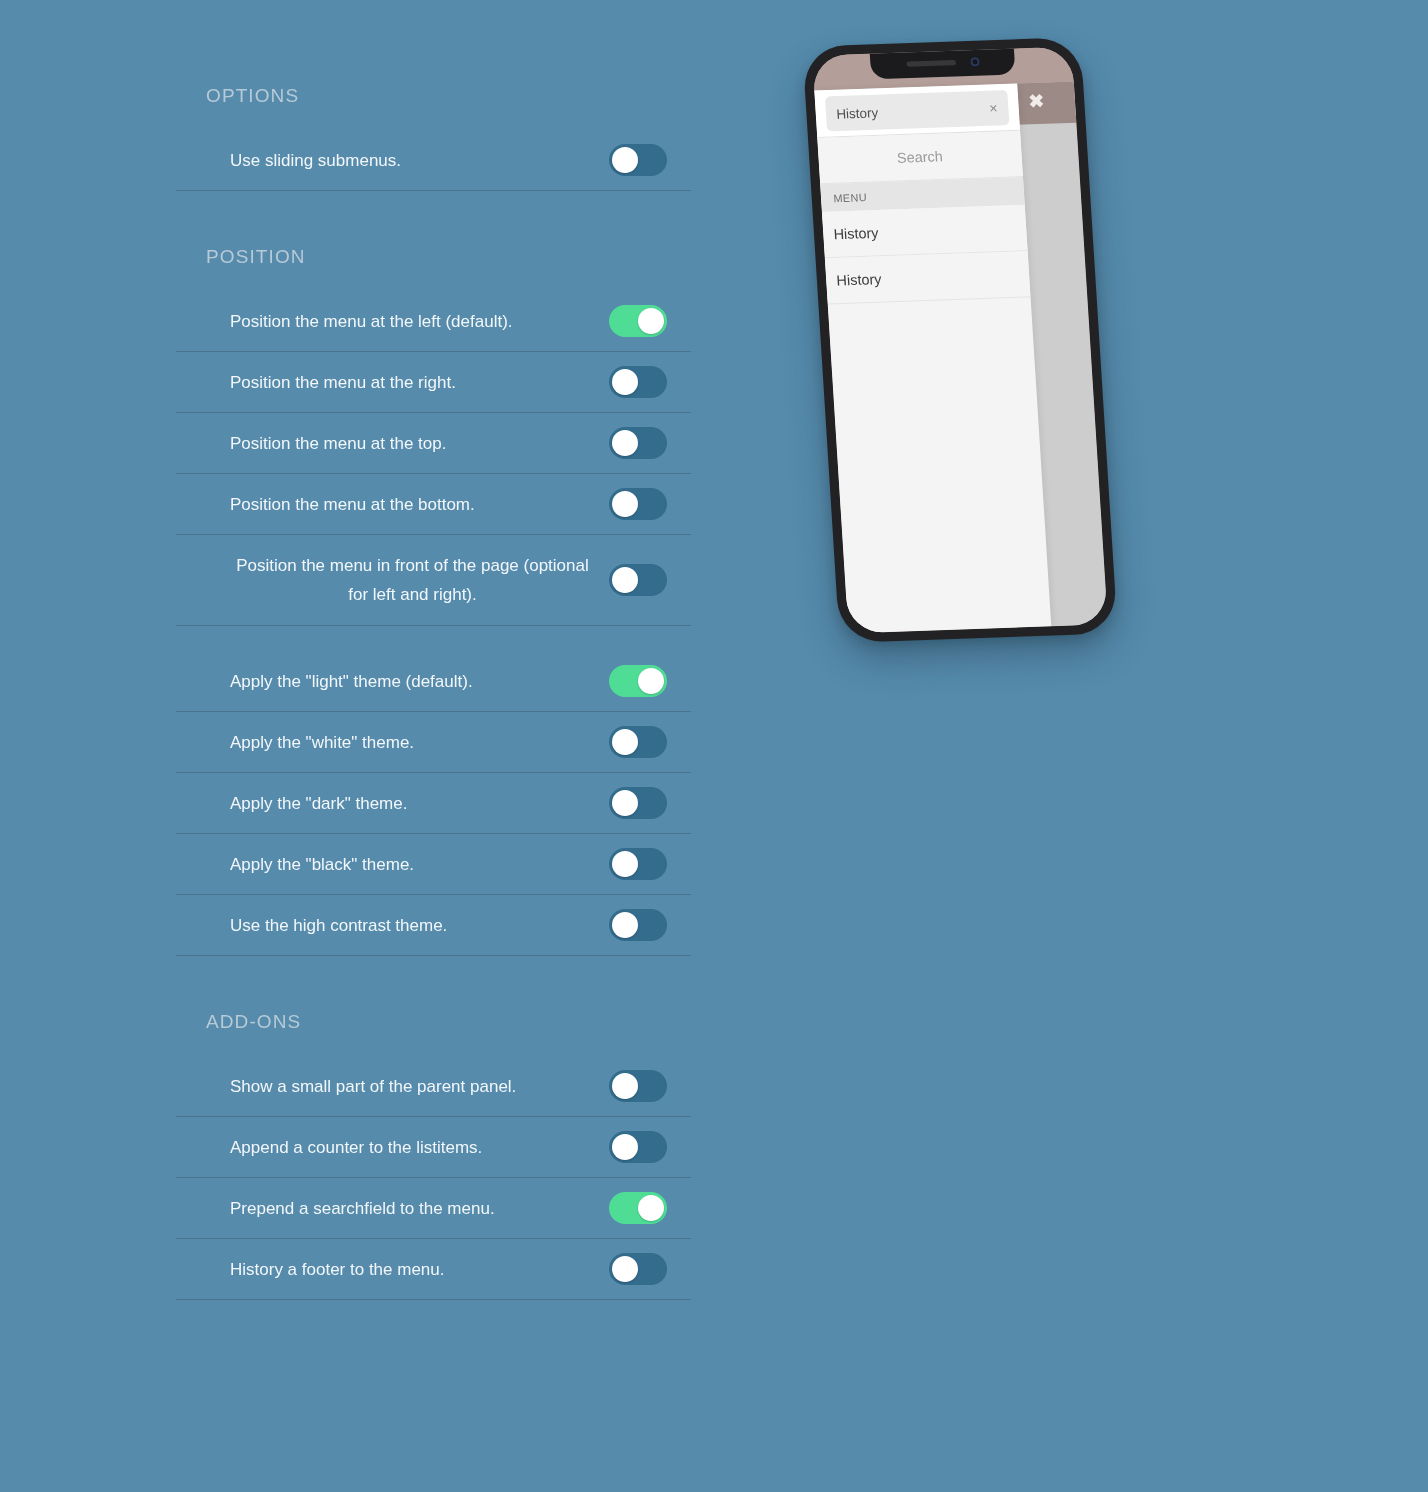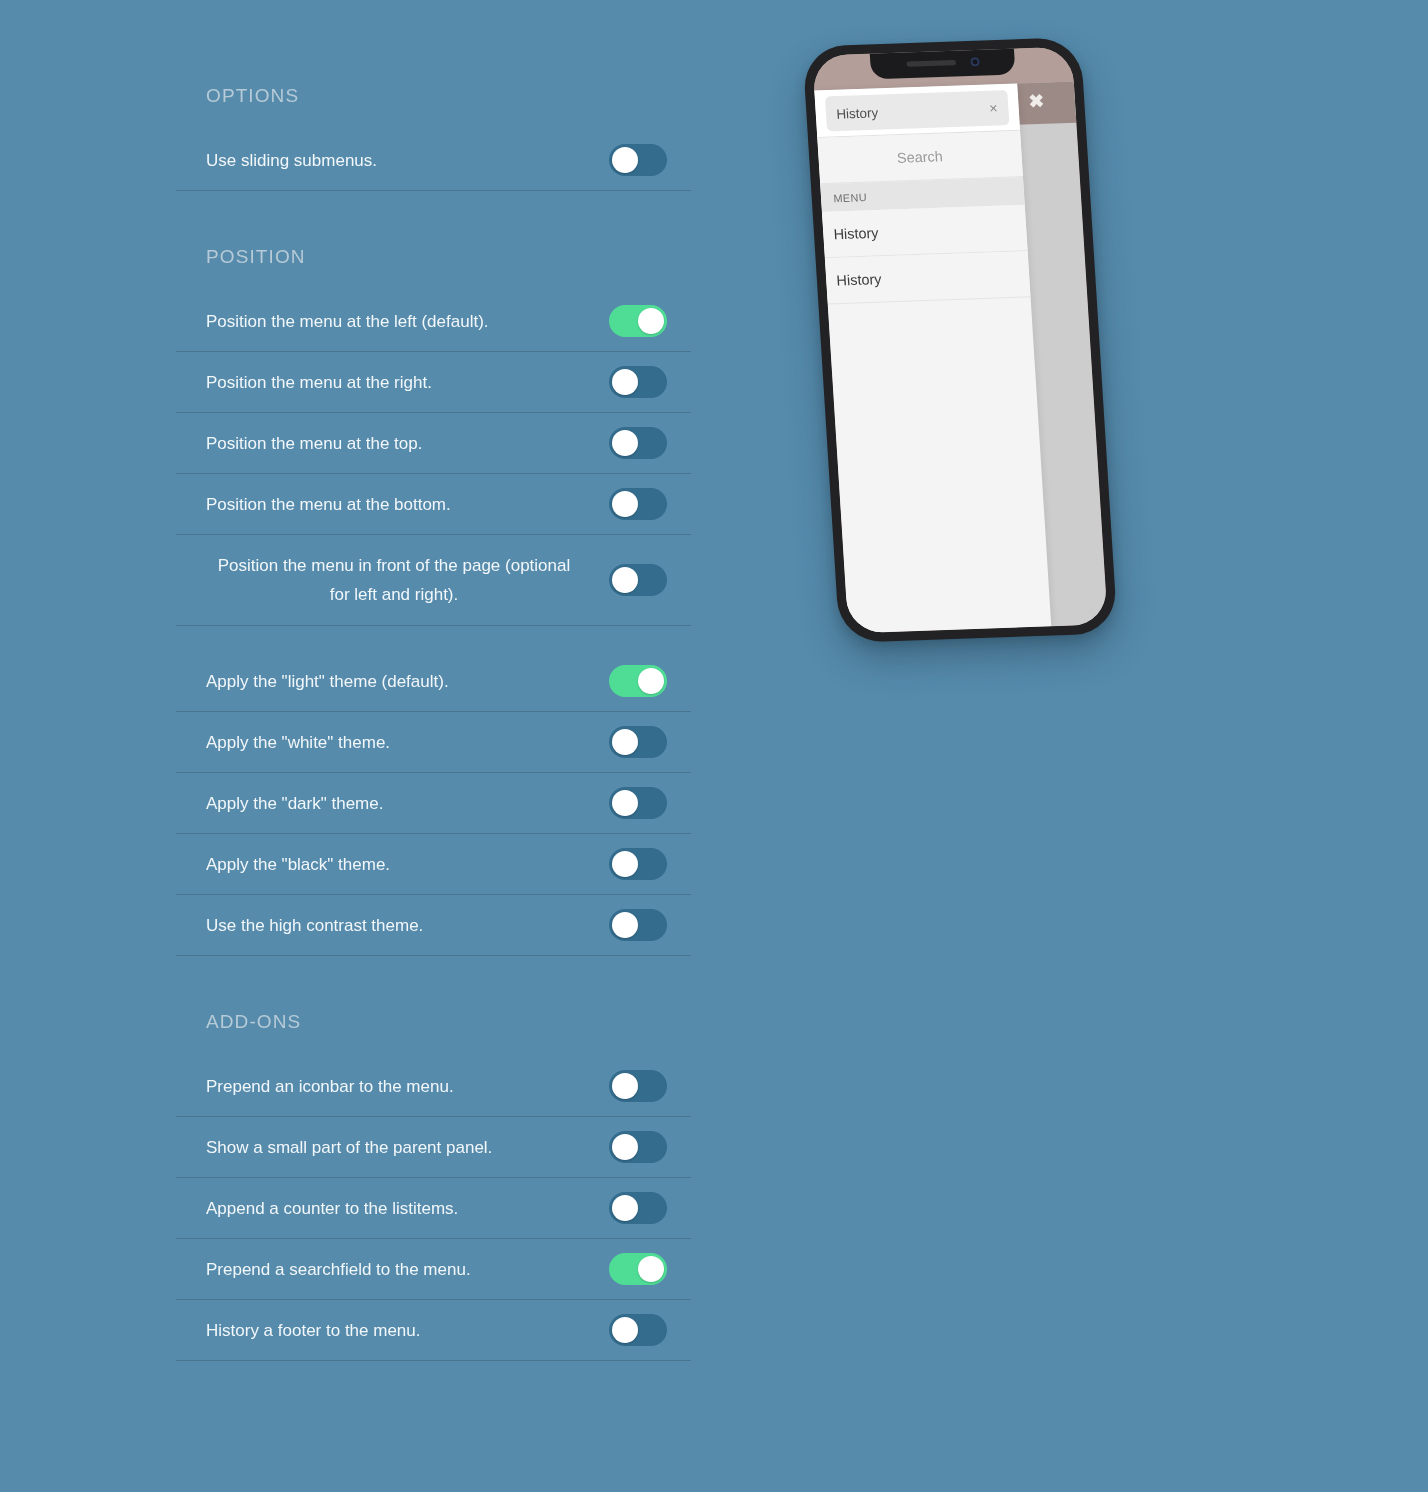--- a/index.html
+++ b/index.html
@@ -55,20 +55,21 @@
   .section-theme .opt-list    { margin-top: 25px; }
   .section-addons .opt-list   { margin-top: 25px; }
 
   .opt-label {
     color: #f2f7fa;
     font-size: 17px;
     line-height: 29px;
     font-weight: 400;
     max-width: 390px;
     padding-right: 14px;
+    margin-left: 24px;
   }
 
   .opt-row.tall { min-height: 91px; text-align: center; }
 
   
   .toggle {
     flex: 0 0 auto;
     width: 58px;
     height: 32px;
     border-radius: 16px;
@@ -364,26 +365,20 @@
           <div class="toggle">
             <div class="knob"></div>
           </div>
         </div>
       </div>
     </div>
     <div class="section section-addons">
       <div class="section-header">ADD-ONS</div>
       <div class="opt-list">
         <div class="opt-row">
-          <div class="opt-label">Prepend an iconbar to the menu.</div>
-          <div class="toggle">
-            <div class="knob"></div>
-          </div>
-        </div>
-        <div class="opt-row">
           <div class="opt-label">Show a small part of the parent panel.</div>
           <div class="toggle">
             <div class="knob"></div>
           </div>
         </div>
         <div class="opt-row">
           <div class="opt-label">Append a counter to the listitems.</div>
           <div class="toggle">
             <div class="knob"></div>
           </div>

